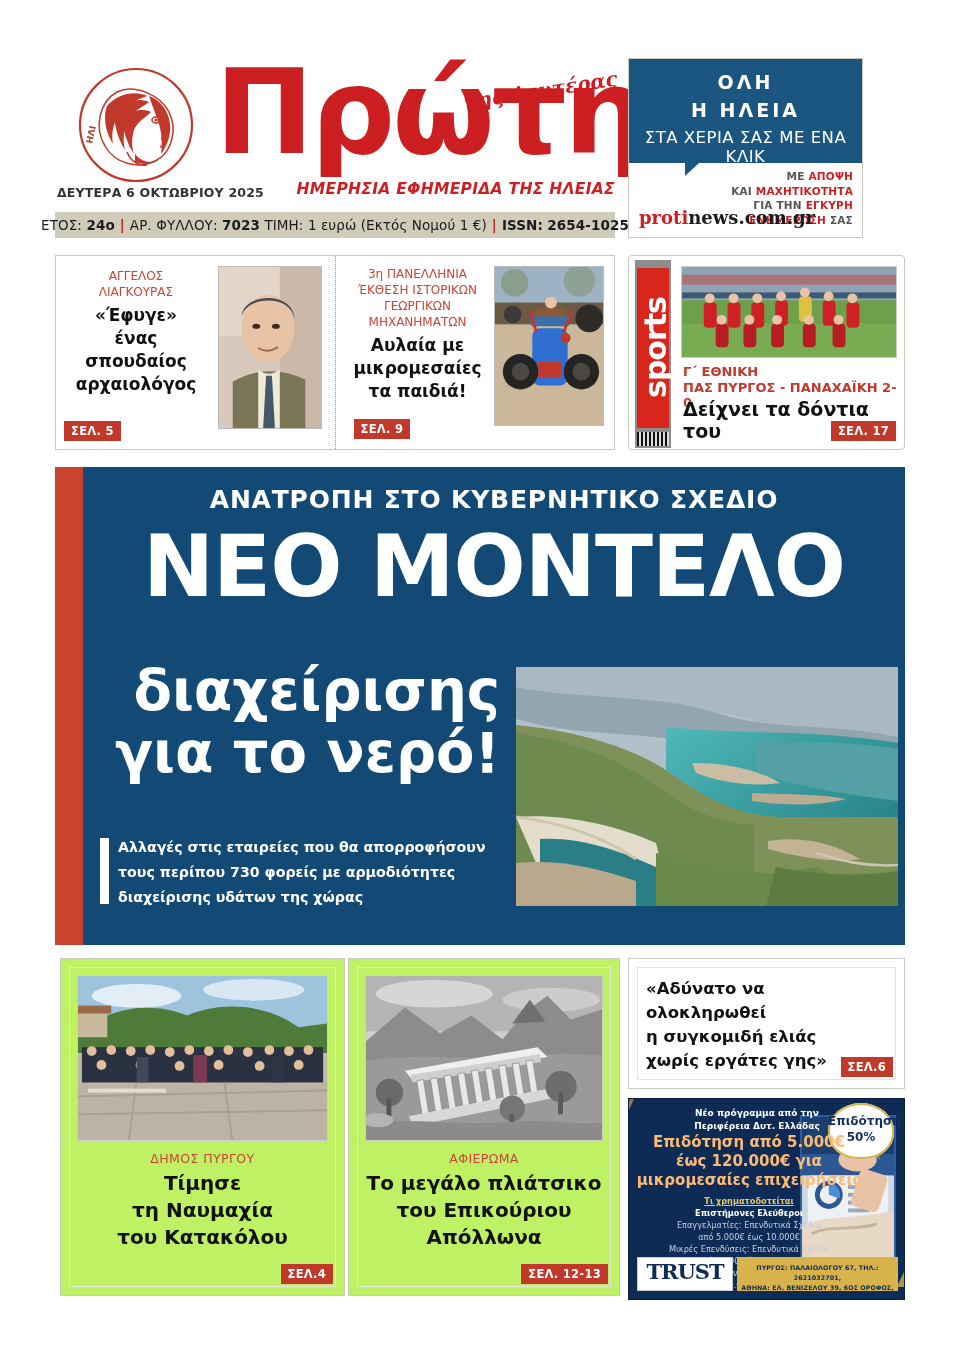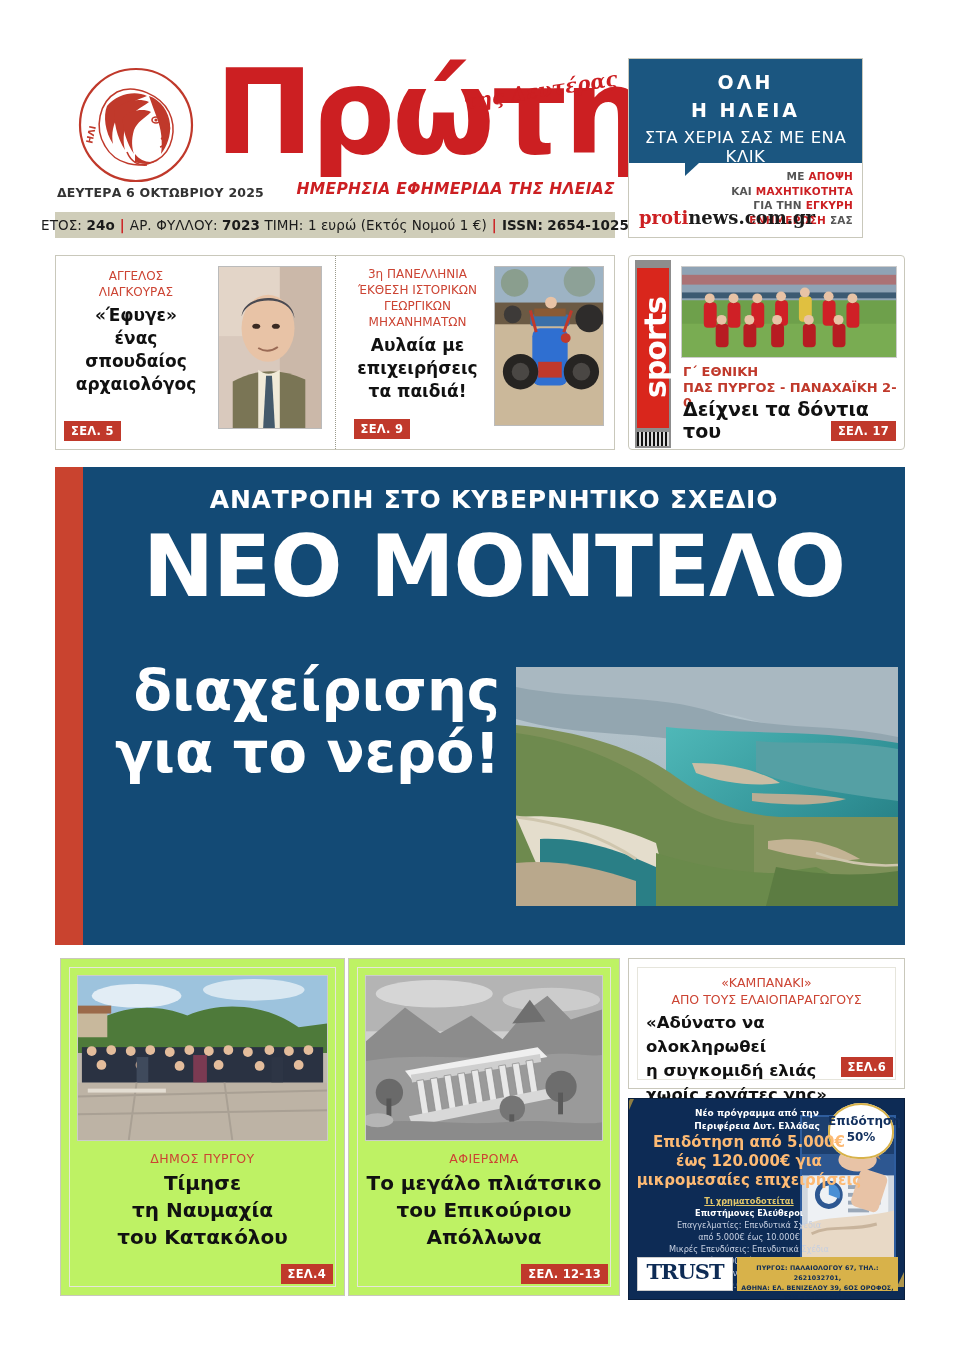--- a/index.html
+++ b/index.html
@@ -304,21 +304,21 @@
     <div class="teaser">
       <div class="t2-text">
         <div class="t-kicker">
           <span>3η ΠΑΝΕΛΛΗΝΙΑ</span><br>
           <span>ΈΚΘΕΣΗ ΙΣΤΟΡΙΚΩΝ</span><br>
           <span>ΓΕΩΡΓΙΚΩΝ</span><br>
           <span>ΜΗΧΑΝΗΜΑΤΩΝ</span>
         </div>
         <div class="t-head">
           <span>Αυλαία με</span><br>
-          <span>επιχειρήσεις</span><br>
+          <span>μικρομεσαίες</span><br>
           <span>τα παιδιά!</span>
         </div>
       </div>
       <div class="t-photo t2-photo">
         <svg class="ph" viewBox="0 0 110 160" preserveAspectRatio="none">
           <rect width="110" height="160" fill="#cbb89a"></rect>
           <rect y="0" width="110" height="44" fill="#9db3c4"></rect>
           <circle cx="20" cy="16" r="14" fill="#7d8f6a" opacity=".6"></circle>
           <circle cx="86" cy="14" r="16" fill="#7d8f6a" opacity=".5"></circle>
           <rect x="0" y="36" width="110" height="22" fill="#6b5a44"></rect>
@@ -428,20 +428,26 @@
       <path d="M24 172 C66 170 104 184 140 200 L140 239 L24 239 Z" fill="#2a7f86"></path>
       <path d="M140 186 C180 198 220 206 260 206 L300 200 L330 214 L382 206 L382 239 L140 239 Z" fill="#6a8a4b"></path>
       <path d="M0 196 C40 192 80 200 120 214 L120 239 L0 239 Z" fill="#b9a88c"></path>
       <path d="M252 174 C290 168 320 178 344 192 C316 196 282 190 252 182 Z" fill="#c3b394"></path>
       <path d="M260 200 C300 208 340 210 382 204 L382 239 L250 239 Z" fill="#5c7c42"></path>
       <path d="M0 150 C50 156 90 172 120 192" stroke="#cfc6ae" stroke-width="3" fill="none"></path>
       <path d="M300 186 C330 196 356 200 382 198" stroke="#cfc6ae" stroke-width="2.5" fill="none"></path>
     </svg>
   </div>
 
+  <div class="main-lead">
+    <span class="lead-bar"></span>
+    <span>Αλλαγές στις εταιρείες που θα απορροφήσουν</span><br>
+    <span>τους περίπου 730 φορείς με αρμοδιότητες</span><br>
+    <span>διαχείρισης υδάτων της χώρας</span>
+  </div>
   <div class="main-sel">ΣΕΛ. 5</div>
 
   <div class="bcard" id="card-dimos">
     <div class="bcard-inner">
       <div class="bcard-photo">
         <svg class="ph" viewBox="0 0 255 166" preserveAspectRatio="none">
           <rect width="255" height="166" fill="#bfb8ad"></rect>
           <rect width="255" height="62" fill="#9dc3dd"></rect>
           <ellipse cx="60" cy="20" rx="46" ry="12" fill="#fff" opacity=".7"></ellipse>
           <ellipse cx="180" cy="14" rx="52" ry="11" fill="#fff" opacity=".6"></ellipse>
@@ -531,24 +537,20 @@
         <span>Το μεγάλο πλιάτσικο</span><br>
         <span>του Επικούριου</span><br>
         <span>Απόλλωνα</span>
       </div>
       <div class="sel-badge" style="right:2px;bottom:2px;">ΣΕΛ. 12-13</div>
     </div>
   </div>
 
   <div class="olive-box">
     <div class="olive-inner">
-      <div class="o-kicker">
-        <span>«ΚΑΜΠΑΝΑΚΙ»</span><br>
-        <span>ΑΠΟ ΤΟΥΣ ΕΛΑΙΟΠΑΡΑΓΩΓΟΥΣ</span>
-      </div>
       <div class="o-head">
         <span>«Αδύνατο να ολοκληρωθεί</span><br>
         <span>η συγκομιδή ελιάς</span><br>
         <span>χωρίς εργάτες γης»</span>
       </div>
       <div class="sel-badge o-badge">ΣΕΛ.6</div>
     </div>
   </div>
 
   <div class="adbox">

